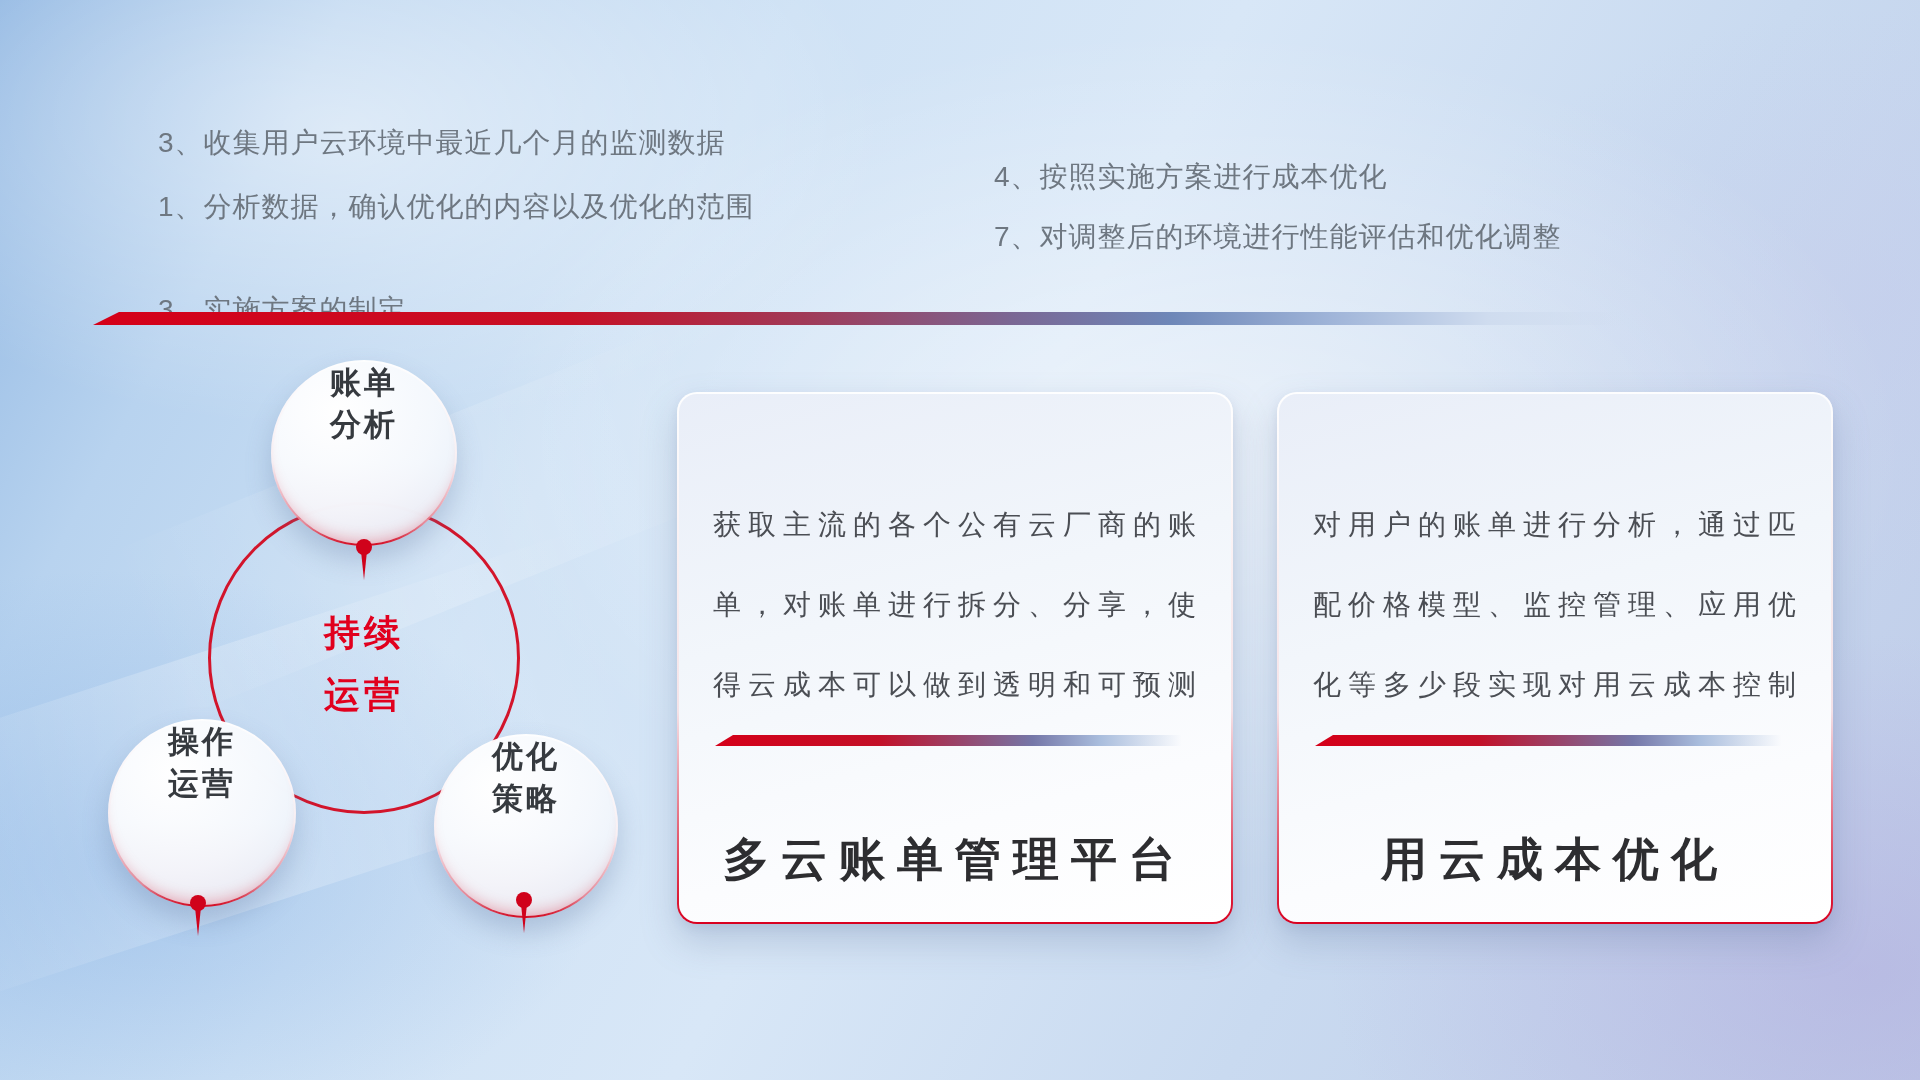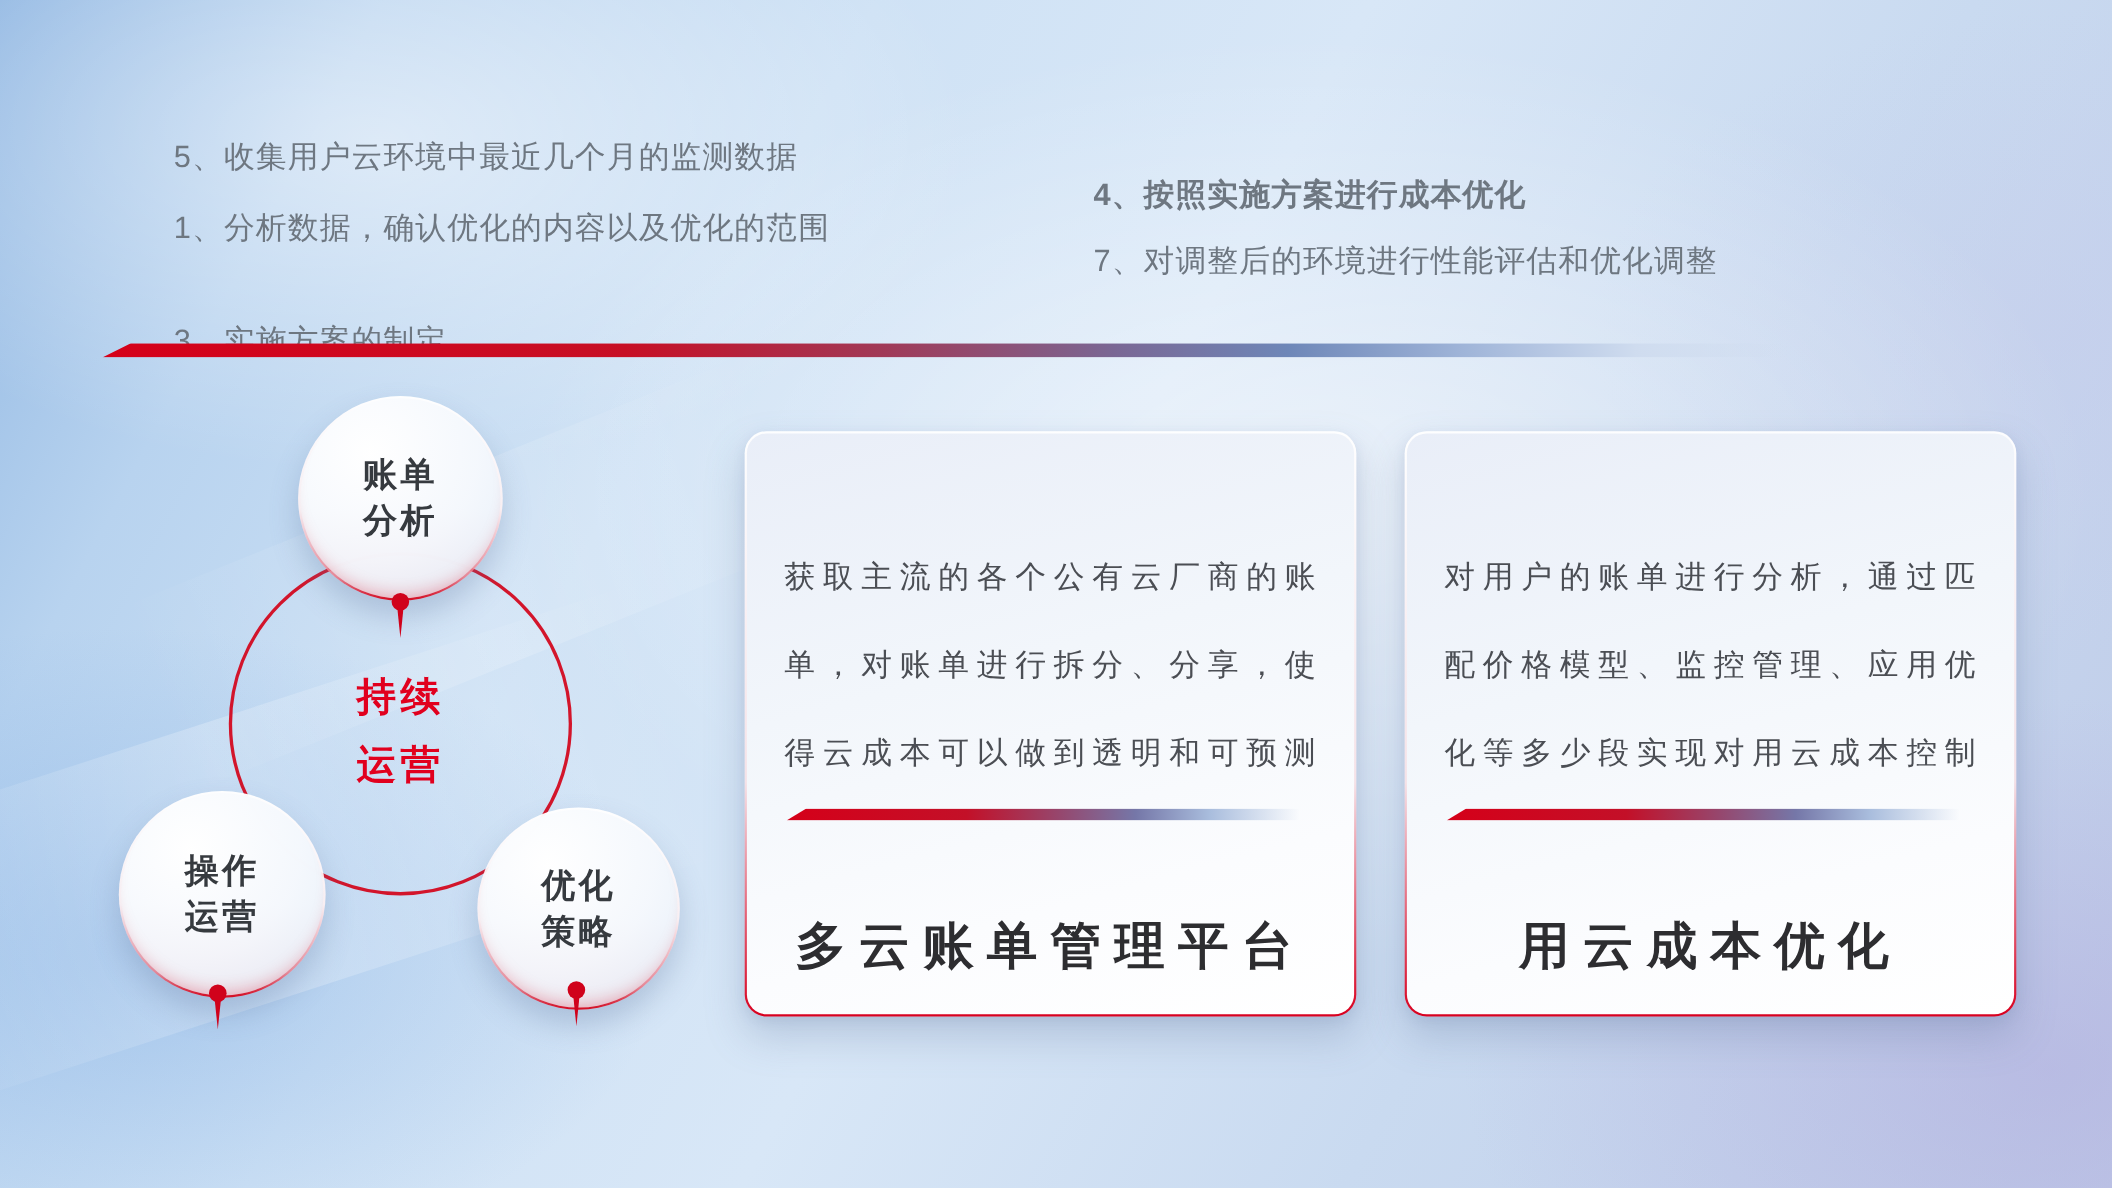--- a/index.html
+++ b/index.html
@@ -25,21 +25,21 @@
     background:linear-gradient(90deg,rgba(255,255,255,0) 0%,rgba(255,255,255,.55) 45%,rgba(255,255,255,0) 100%);}
   .streak.s2{left:120px;top:430px;width:620px;height:180px;transform:rotate(-22deg);
     background:linear-gradient(90deg,rgba(255,255,255,0) 0%,rgba(255,255,255,.4) 50%,rgba(255,255,255,0) 100%);}
 
   
   .toplist{position:absolute;color:#6e7781;font-size:28px;line-height:40px;letter-spacing:1px;}
   .toplist .li{position:absolute;white-space:nowrap;}
   .list-left{left:158px;top:0;}
   .list-left .li.n0{top:123px;} .list-left .li.n1{top:187px;} .list-left .li.n2{top:250px;margin-top:40px;}
   .list-right{left:994px;top:0;}
-  .list-right .li.n0{top:157px;font-weight:bold;} .list-right .li.n1{top:217px;}
+  .list-right .li.n0{top:157px;} .list-right .li.n1{top:217px;}
 
   
   .divider{
     position:absolute;left:93px;top:312px;width:1585px;height:13px;
     clip-path:polygon(26px 0,100% 0,100% 100%,0 100%);
     background:linear-gradient(90deg,#d50019 0%,#c70f25 30%,#a03a58 45%,#7a6794 58%,#6e87b8 68%,#9fb4d8 78%,#cfdcef 88%,rgba(223,234,246,0) 97%);
   }
 
   
   .ring{
@@ -50,21 +50,21 @@
     position:absolute;left:244px;top:602px;width:240px;text-align:center;
     color:#e1001e;font-size:36px;font-weight:900;line-height:62px;letter-spacing:4px;
   }
   .node{position:absolute;border-radius:50%;padding:2px;
     background:linear-gradient(to bottom,rgba(255,255,255,0.97) 0%,rgba(252,240,242,0.92) 55%,rgba(233,121,136,0.85) 88%,#d30920 100%);
     box-shadow:0 14px 26px rgba(96,118,158,0.30);
   }
   .node-fill{
     width:100%;height:100%;border-radius:50%;box-sizing:border-box;
     background:radial-gradient(circle at 35% 28%, rgba(255,255,255,0.97) 0%, rgba(244,248,253,0.95) 55%, rgba(228,238,249,0.93) 100%);
-    display:flex;flex-direction:column;align-items:center;justify-content:center;
+    display:flex;flex-direction:column;align-items:center;
     font-size:31px;font-weight:600;color:#363a3f;line-height:42px;letter-spacing:3px;
     box-shadow:inset 0 -12px 16px -12px rgba(214,0,27,0.35);
   }
   .node.top{left:271px;top:360px;width:182px;height:182px;}
   .node.bleft{left:108px;top:719px;width:184px;height:184px;}
   .node.bright{left:434px;top:734px;width:180px;height:180px;}
   .dot{position:absolute;width:16px;height:16px;border-radius:50%;background:#d0021b;}
   .dot.d-top{left:356px;top:539px;}
   .dot.d-bleft{left:190px;top:895px;}
   .dot.d-bright{left:516px;top:892px;}
@@ -102,21 +102,21 @@
 </style>
 </head>
 <body>
 
 <div class="stage">
   <div class="bg"></div>
   <div class="streak s1"></div>
   <div class="streak s2"></div>
 
   <div class="toplist list-left">
-    <div class="li n0">5、收集用户云环境中最近几个月的监测数据</div>
+    <div class="li n0">3、收集用户云环境中最近几个月的监测数据</div>
     <div class="li n1">1、分析数据，确认优化的内容以及优化的范围</div>
     <div class="li n2">3、实施方案的制定</div>
   </div>
   <div class="toplist list-right">
     <div class="li n0">4、按照实施方案进行成本优化</div>
     <div class="li n1">7、对调整后的环境进行性能评估和优化调整</div>
   </div>
 
   <div class="divider"></div>
 

